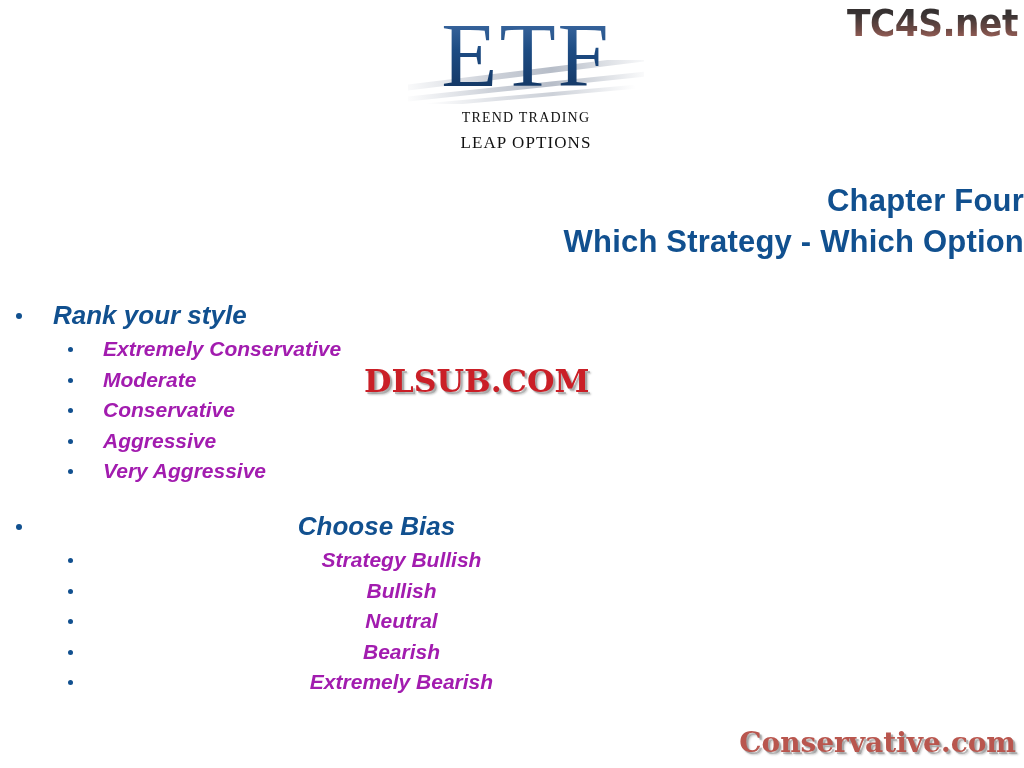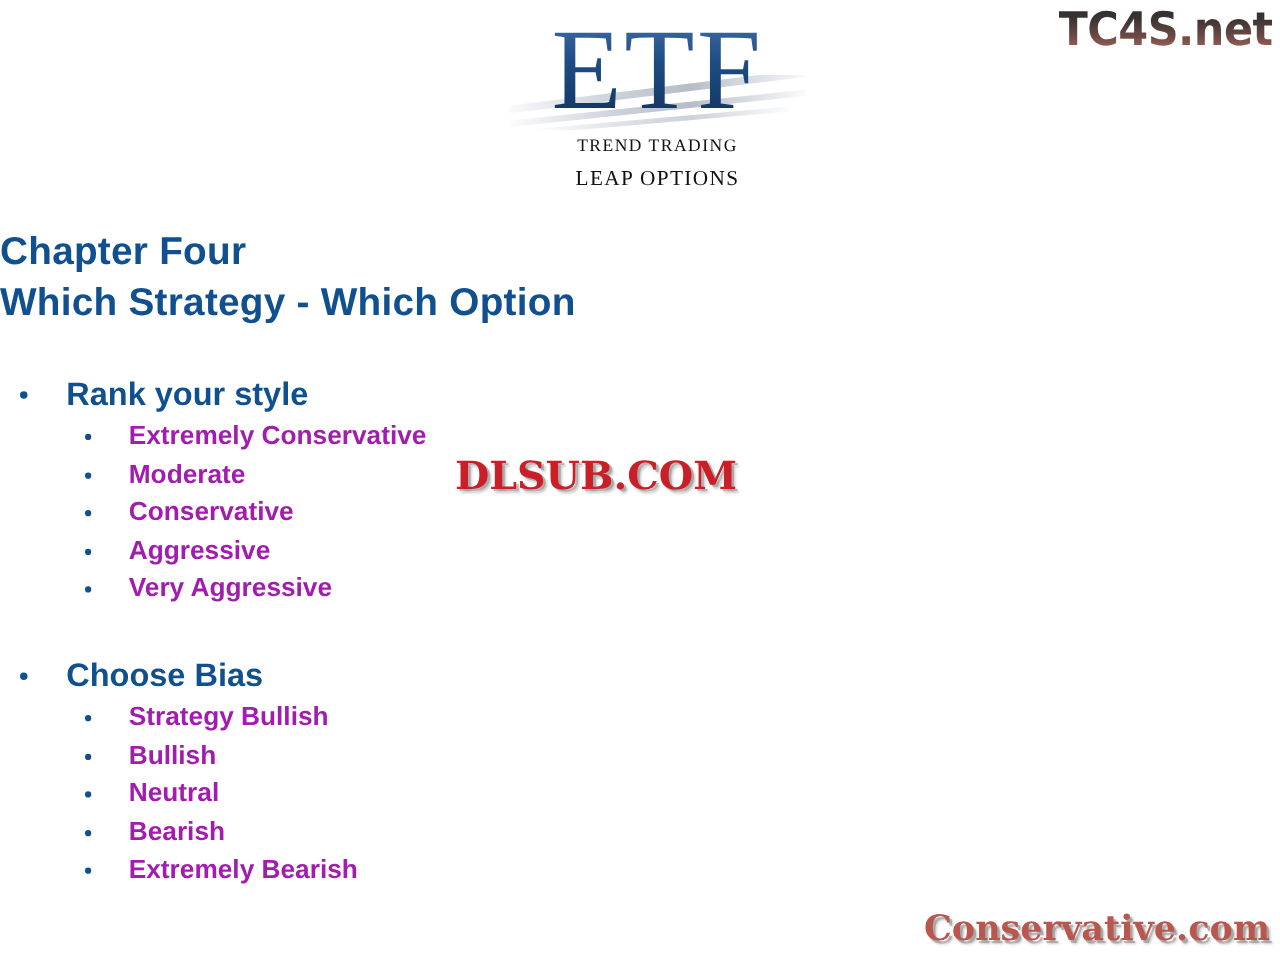--- a/index.html
+++ b/index.html
@@ -111,38 +111,39 @@
     -webkit-text-fill-color: transparent;
     white-space: nowrap;
   }
 
   
   .title-block {
     position: absolute;
     left: 0;
     top: 180px;
     width: 1024px;
-    text-align: left;
+    text-align: right;
     color: #11508f;
     font-weight: 700;
     font-size: 31px;
     line-height: 41px;
     letter-spacing: 0.2px;
   }
   .title-line { display: block; white-space: nowrap; }
 
   
   .body-block {
     position: absolute;
     left: 0;
     top: 296px;
     width: 700px;
+    font-style: italic;
   }
   .group { position: relative; }
-  .group + .group { margin-top: 34px; }
+  .group + .group { margin-top: 20px; text-align: center; }
 
   .lvl1 {
     position: relative;
     color: #11508f;
     font-weight: 700;
     font-size: 26px;
     line-height: 38px;
     padding-left: 53px;
     white-space: nowrap;
   }

